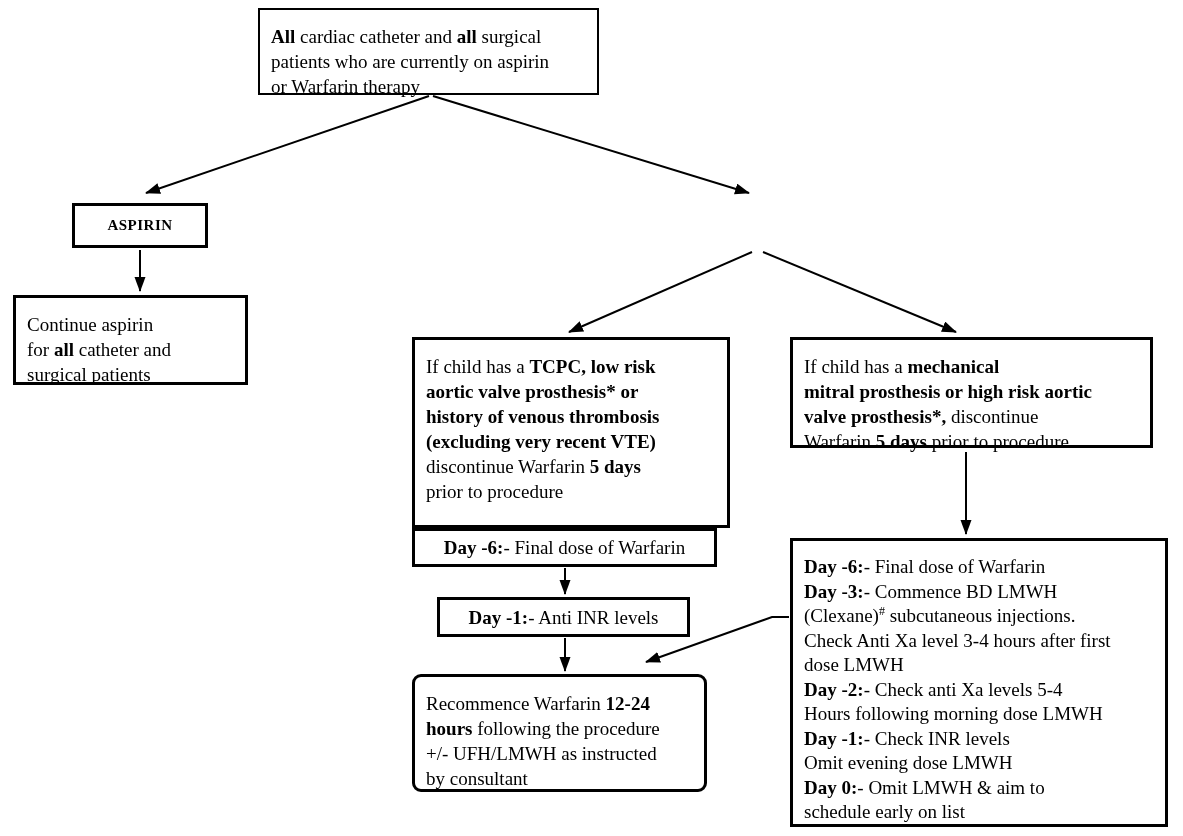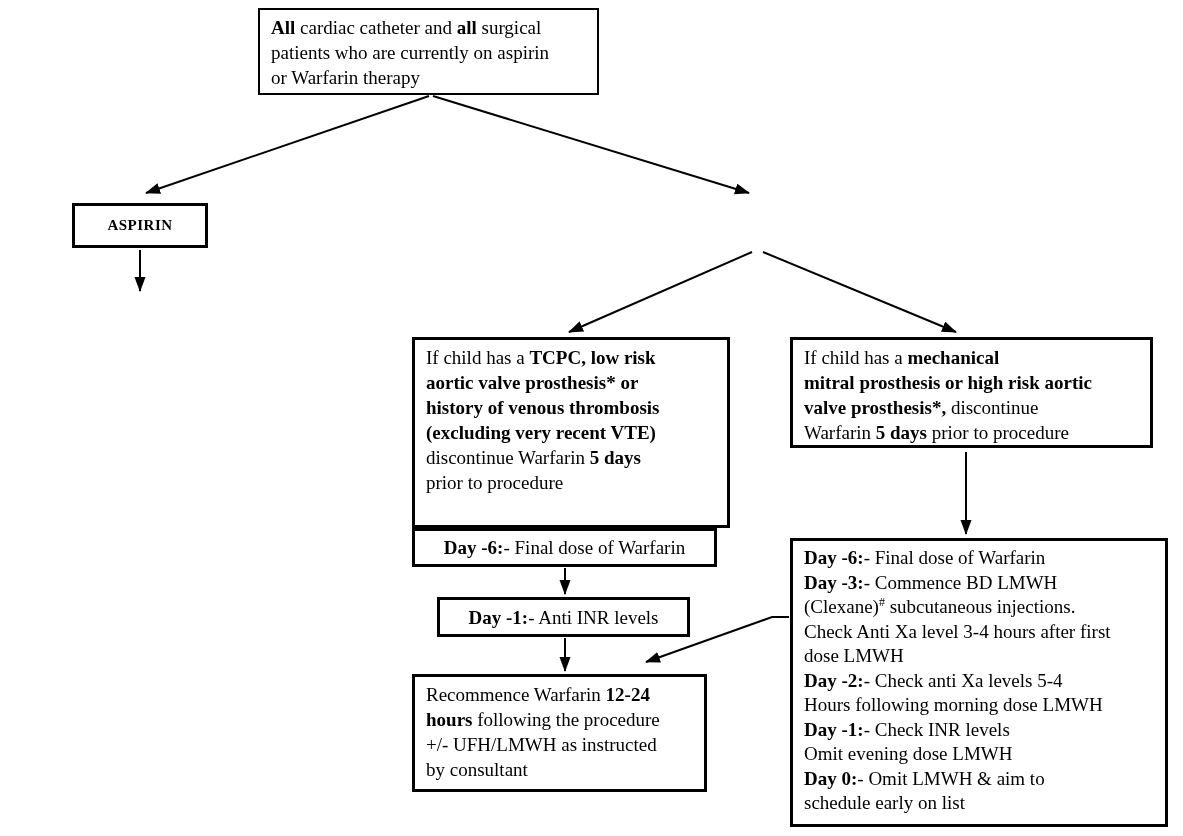--- a/index.html
+++ b/index.html
@@ -29,21 +29,21 @@
     border: 3px solid #000000;
     background: #ffffff;
     font-size: 19px;
     line-height: 25px;
   }
   .box .txt {
     white-space: pre;
     display: block;
   }
   .pad {
-    padding: 5px 11px;
+    padding: 14px 11px;
   }
   .center-flex {
     display: flex;
     align-items: center;
     justify-content: center;
   }
   .headline {
     font-weight: bold;
     font-size: 15px;
     letter-spacing: 0.5px;
@@ -52,21 +52,21 @@
   .sp { vertical-align: super; font-size: 12px; line-height: 0; }
 
   #top-box       { left: 258px; top: 8px;   width: 341px; height: 87px; border-width: 2px; }
   #aspirin-box   { left: 72px;  top: 203px; width: 136px; height: 45px; }
   #warfarin-box  { left: 675px; top: 203px; width: 174px; height: 46px; }
   #continue-box  { left: 13px;  top: 295px; width: 235px; height: 90px; }
   #tcpc-box      { left: 412px; top: 337px; width: 318px; height: 191px; }
   #mech-box      { left: 790px; top: 337px; width: 363px; height: 111px; }
   #day6-box      { left: 412px; top: 528px; width: 305px; height: 39px; }
   #day1-box      { left: 437px; top: 597px; width: 253px; height: 40px; }
-  #recommence-box{ left: 412px; top: 674px; width: 295px; height: 118px; }
+  #recommence-box{ left: 412px; top: 674px; width: 295px; height: 118px; border-radius: 9px; }
   #lmwh-box      { left: 790px; top: 538px; width: 378px; height: 289px; line-height: 24.5px; }
 
   line, polyline { stroke: #000000; stroke-width: 2; fill: none; }
 </style>
 </head>
 <body>
 
 <div id="canvas">
 
   <svg id="arrows" viewBox="0 0 1183 836" xmlns="http://www.w3.org/2000/svg">
@@ -91,20 +91,25 @@
     <span class="txt"><span class="b">All</span><span> cardiac catheter and </span><span class="b">all</span><span> surgical
 patients who are currently on aspirin
 or Warfarin therapy</span></span>
   </div>
 
   <div id="aspirin-box" class="box center-flex">
     <span class="headline">ASPIRIN</span>
   </div>
 
 
+  <div id="continue-box" class="box pad">
+    <span class="txt"><span>Continue aspirin
+for </span><span class="b">all</span><span> catheter and
+surgical patients</span></span>
+  </div>
 
   <div id="tcpc-box" class="box pad">
     <span class="txt"><span>If child has a </span><span class="b">TCPC, low risk
 aortic valve prosthesis* or
 history of venous thrombosis
 (excluding very recent VTE)</span><span>
 discontinue Warfarin </span><span class="b">5 days</span><span>
 prior to procedure</span></span>
   </div>
 

